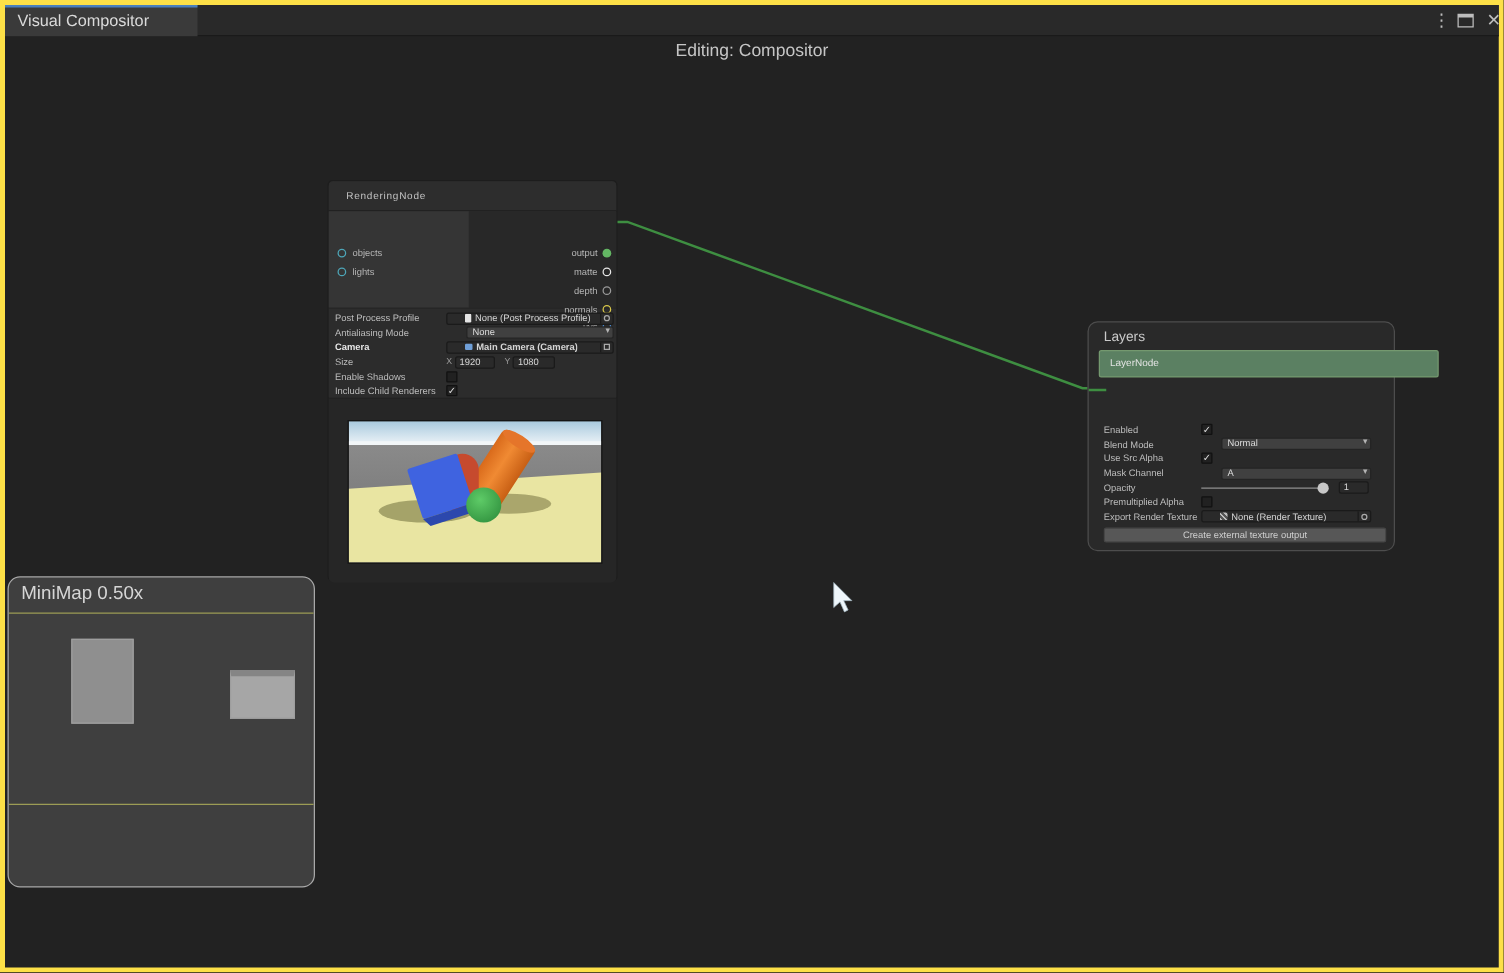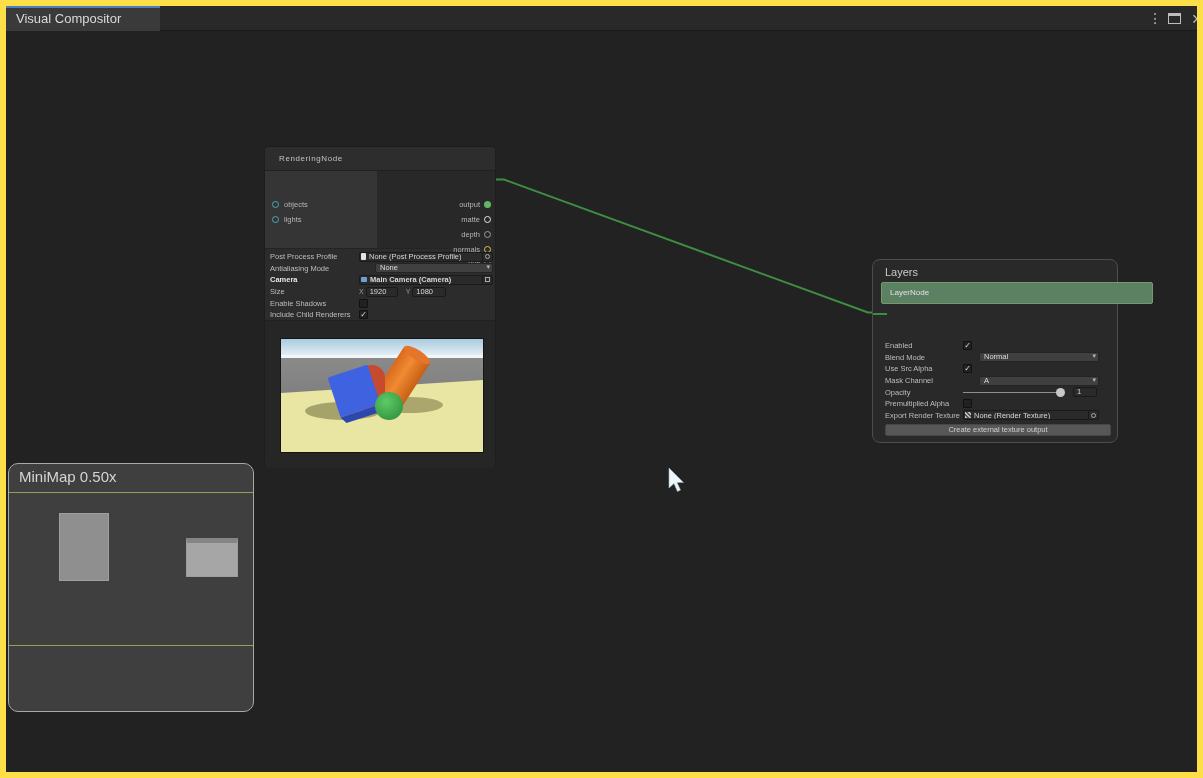--- a/index.html
+++ b/index.html
@@ -1,36 +1,36 @@
 <!DOCTYPE html>
 <html><head>
 <meta charset="utf-8">
 <style>
   * { margin:0; padding:0; box-sizing:border-box; }
   html,body { background:#161616; }
   body { font-family:"Liberation Sans","DejaVu Sans",sans-serif; }
-  #app { position:relative; width:1203px; height:778px; background:#222222; overflow:hidden; border:6px solid #fde047; }
+  #app { position:relative; width:1203px; height:778px; background:#222222; overflow:hidden; border:4px solid #fde047; }
 
   
   .topbar { position:absolute; left:0; top:0; width:1203px; height:25px; background:#292929; border-bottom:1px solid #1a1a1a; }
   .tab { position:absolute; left:0; top:0; width:154px; height:25px; background:#3a3a3a; border-top:2px solid #4a80bd; color:#dadada; font-size:13px; line-height:22px; padding-left:10px; }
   .win-icons { position:absolute; right:6px; top:0; height:25px; display:flex; align-items:center; gap:10px; color:#bdbdbd; }
   .kebab { font-size:14px; line-height:25px; width:10px; text-align:center; cursor:default; }
   .maxbox { width:13px; height:11px; border:1px solid #bdbdbd; border-top:3px solid #bdbdbd; }
   .closex { font-size:14px; }
 
   .canvas-label { position:absolute; top:28px; left:0; width:100%; text-align:center; color:#c6c6c6; font-size:14px; }
 
   
   .prop-row { display:flex; align-items:center; height:11.6px; }
   .prop-label { font-size:7.5px; color:#bdbdbd; white-space:nowrap; }
   .checkbox { width:9px; height:9px; background:#212121; border:1px solid #111111; border-radius:1px; font-size:8px; line-height:8px; color:#dcdcdc; text-align:center; }
   .dropdown { position:relative; height:10px; background:#404040; border:1px solid #242424; border-radius:2px; font-size:7.5px; color:#dcdcdc; line-height:8px; padding:0 10px 0 4px; overflow:hidden;margin-left:16px; }
   .dd-arrow { position:absolute; right:2px; top:-1px; font-size:7px; color:#b5b5b5; }
-  .objfield { position:relative; display:flex; align-items:center; height:10px; background:#2a2a2a; border:1px solid #1a1a1a; border-radius:2px; font-size:7.5px; color:#d6d6d6; padding-left:1px; overflow:hidden; }
+  .objfield { position:relative; display:flex; align-items:center; height:10px; background:#2a2a2a; border:1px solid #1a1a1a; border-radius:2px; font-size:7.5px; color:#d6d6d6; padding-left:14px; overflow:hidden; }
   .objfield .val { white-space:nowrap; overflow:hidden; line-height:9px; }
   .picker { position:absolute; right:0; top:0; width:10px; height:100%; border-left:1px solid #1a1a1a; display:flex; align-items:center; justify-content:center; }
   .picker-circle { width:5px; height:5px; border:1px solid #a9a9a9; border-radius:50%; }
   .picker-square { width:5px; height:5px; border:1px solid #a9a9a9; }
   .numfield { height:10px; background:#2a2a2a; border:1px solid #1a1a1a; border-radius:2px; font-size:7.5px; color:#d8d8d8; line-height:8px; padding-left:3px; }
   .axis { font-size:7px; color:#9a9a9a; margin-right:2px; }
   .page-ico { width:5px; height:7px; background:#e4e4e4; border-radius:1px; margin-right:3px; flex:none; }
   .cam-ico { width:6px; height:5px; background:#6f9fd8; border-radius:1px; margin-right:3px; flex:none; }
   .tex-ico { width:6px; height:6px; margin-right:3px; flex:none;
              background:repeating-linear-gradient(45deg,#bbb 0 1.5px,#555 1.5px 3px); }
@@ -86,20 +86,21 @@
     <div class="tab">
       <span>Visual Compositor</span>
     </div>
     <div class="win-icons">
       <div class="kebab">⋮</div>
       <div class="maxbox"></div>
       <div class="closex">✕</div>
     </div>
   </div>
 
+  <div class="canvas-label">Editing: Compositor</div>
 
   <svg class="wire-layer" width="1203" height="778">
     <path d="M487 173.5 L498 173.5 L862 306.5 L866 306.5" fill="none" stroke="#3e8e41" stroke-width="2"></path>
   </svg>
 
   <div class="rnode">
     <div class="rnode-header">RenderingNode</div>
 
     <div class="rnode-ports">
       <div class="rnode-inbox"></div>

